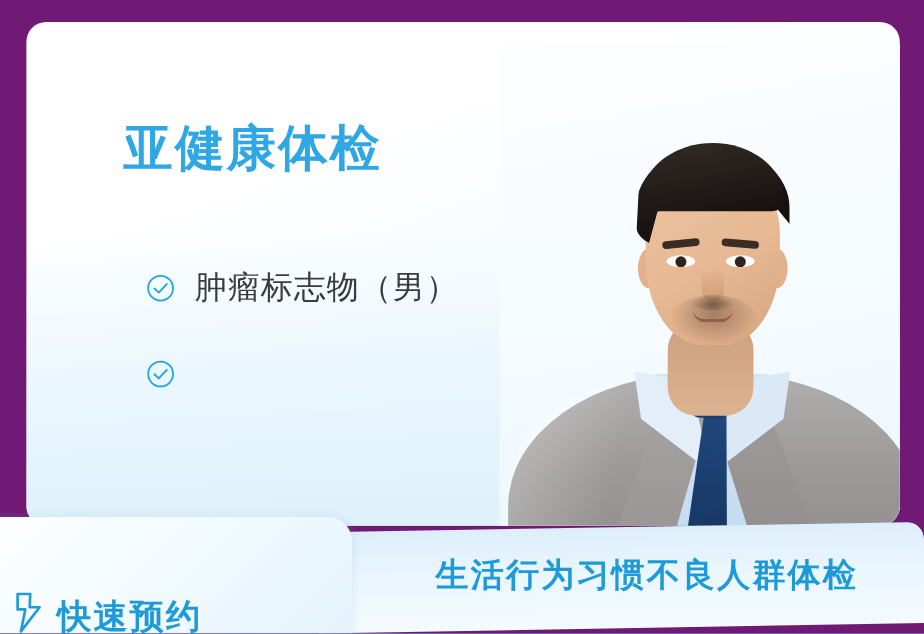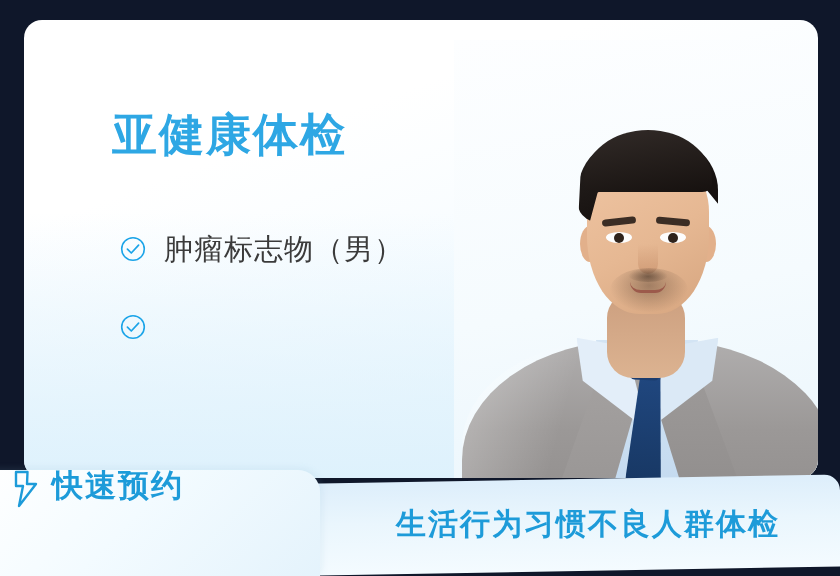--- a/index.html
+++ b/index.html
@@ -11,21 +11,21 @@
     height: 576px;
     overflow: hidden;
     font-family: "Liberation Sans", "DejaVu Sans", sans-serif;
     background: #74cdf5;
   }
 
   #banner {
     position: relative;
     width: 840px;
     height: 576px;
-    background: #0f172a;
+    background: #701a75;
     overflow: hidden;
   }
 
   
   #card {
     position: absolute;
     left: 24px;
     top: 20px;
     width: 794px;
     height: 458px;
@@ -58,21 +58,21 @@
     line-height: 1;
     white-space: nowrap;
   }
 
   
   #feature-list {
     position: absolute;
     left: 96px;
     top: 190px;
     list-style: none;
-    margin: 0;
+    margin: 13px;
     padding: 0;
   }
   .feature-item {
     display: flex;
     align-items: center;
     height: 78px;
   }
   .check-icon {
     flex: 0 0 auto;
     width: 26px;
@@ -353,21 +353,21 @@
     border-radius: 0 22px 0 0;
     box-shadow: 2px -2px 6px rgba(120,170,200,0.12);
   }
   #booking-inner {
     position: absolute;
     left: 20px;
     top: 0;
     width: 300px;
     height: 106px;
     display: flex;
-    align-items: flex-start;
+    align-items: flex-end;
   }
   #bolt-icon {
     flex: 0 0 auto;
     width: 28px;
     height: 38px;
     margin-left: 12px;
     margin-right: 12px;
     display: block;
   }
   #booking-label {

